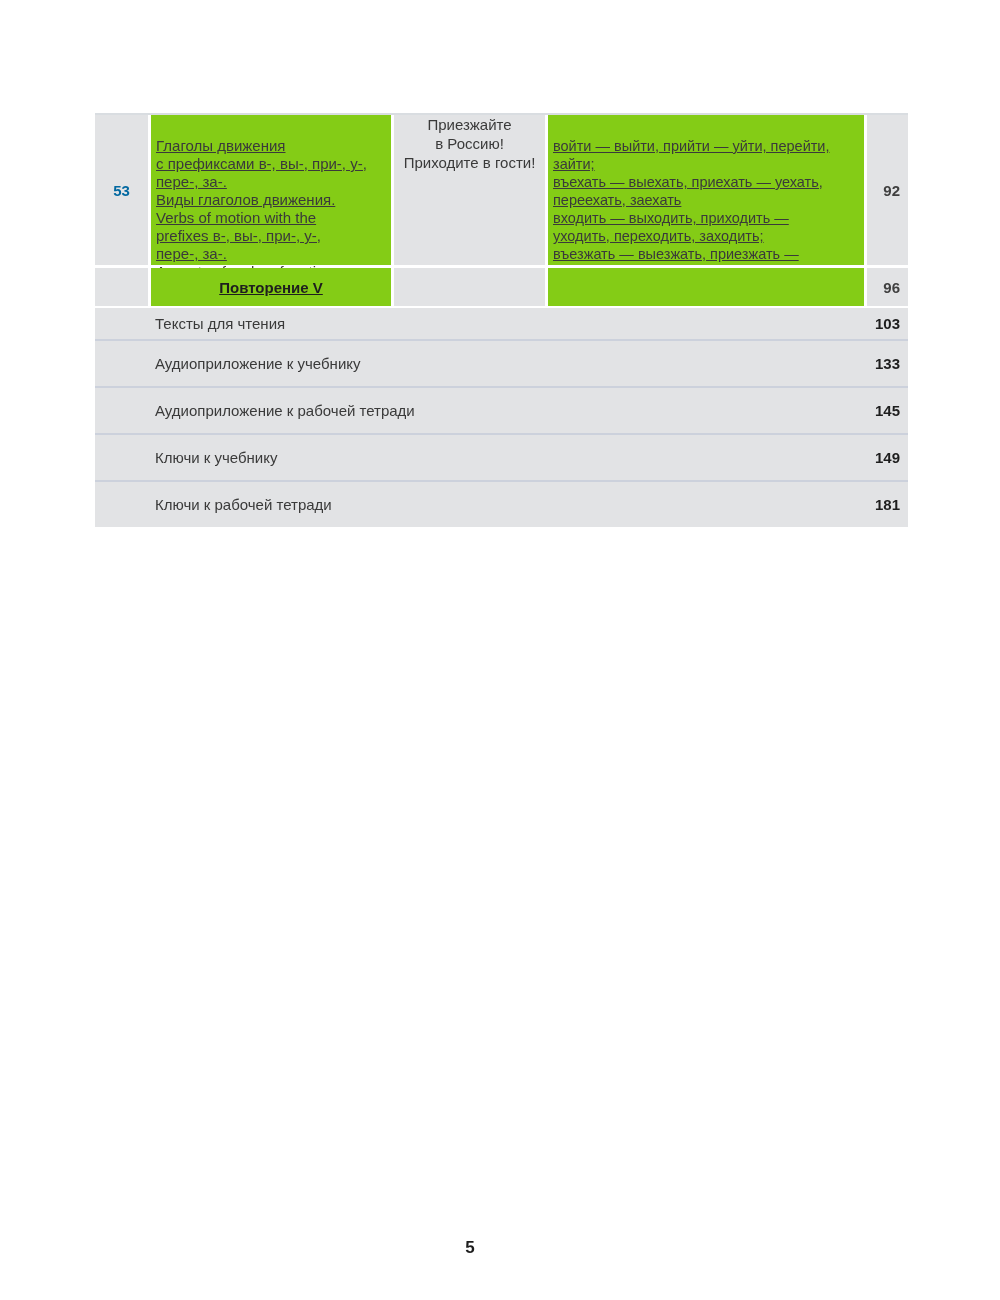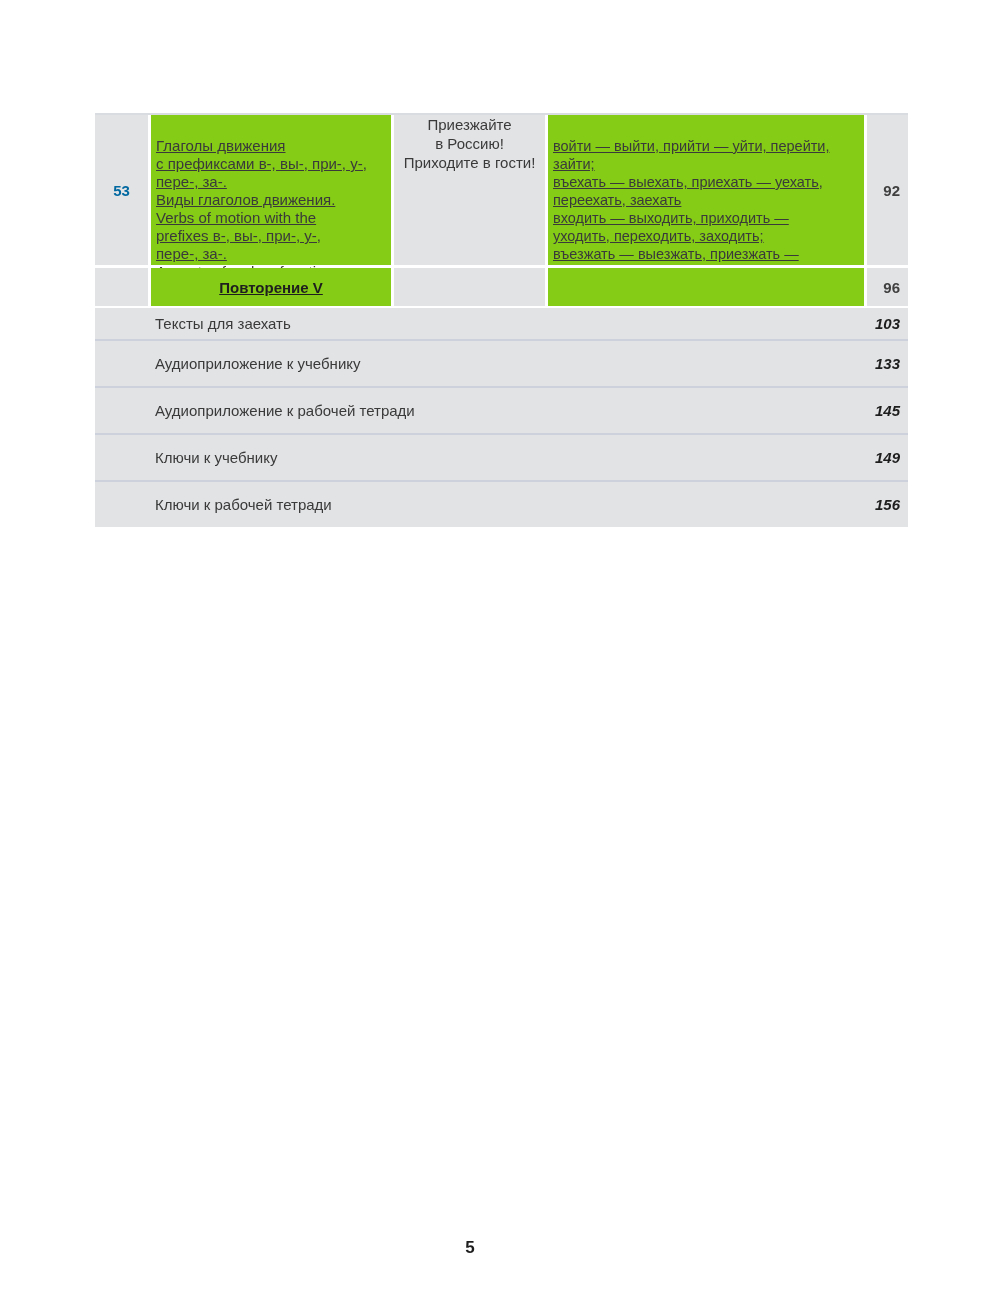--- a/index.html
+++ b/index.html
@@ -71,21 +71,21 @@
     align-items: center;
     justify-content: space-between;
     padding-left: 60px;
     padding-right: 8px;
   }
   .app-row:not(:first-child) {
     height: 47px;
     border-top: 2px solid #ccd1dc;
   }
   .app-label { font-size: 15px; color: #3a3a3a; }
-  .app-page { font-weight: 700; font-size: 15px; color: #1e1e1e; font-style: italic; }
+  .app-page { font-weight: 700; font-size: 15px; color: #1e1e1e; }
   .folio {
     position: absolute;
     left: 455px;
     top: 1238px;
     width: 30px;
     text-align: center;
     font-weight: 700;
     font-size: 17px;
     color: #1e1e1e;
   }
@@ -137,38 +137,38 @@
       </div>
       <div class="cell c-gray"></div>
       <div class="cell c-white"></div>
       <div class="cell c-gray cell-page">
         <span>96</span>
       </div>
     </div>
 
     <div class="appendix">
       <div class="app-row">
-        <span class="app-label">Тексты для заехать</span>
+        <span class="app-label">Тексты для чтения</span>
         <span class="app-page">103</span>
       </div>
       <div class="app-row">
         <span class="app-label">Аудиоприложение к учебнику</span>
         <span class="app-page">133</span>
       </div>
       <div class="app-row">
         <span class="app-label">Аудиоприложение к рабочей тетради</span>
         <span class="app-page">145</span>
       </div>
       <div class="app-row">
         <span class="app-label">Ключи к учебнику</span>
         <span class="app-page">149</span>
       </div>
       <div class="app-row">
         <span class="app-label">Ключи к рабочей тетради</span>
-        <span class="app-page">156</span>
+        <span class="app-page">181</span>
       </div>
     </div>
 
   </div>
 
   <div class="folio">5</div>
 
 </div>
 
 </body></html>

